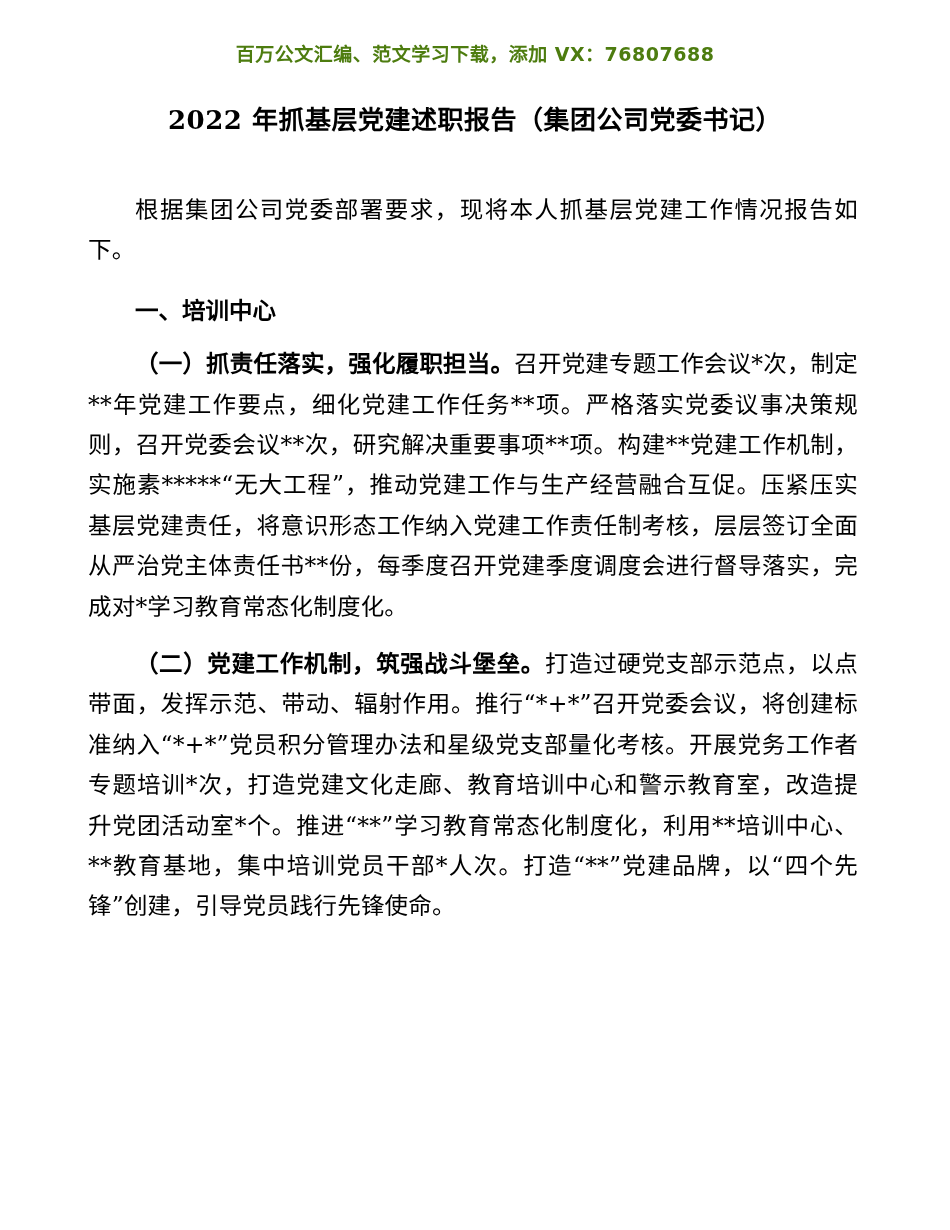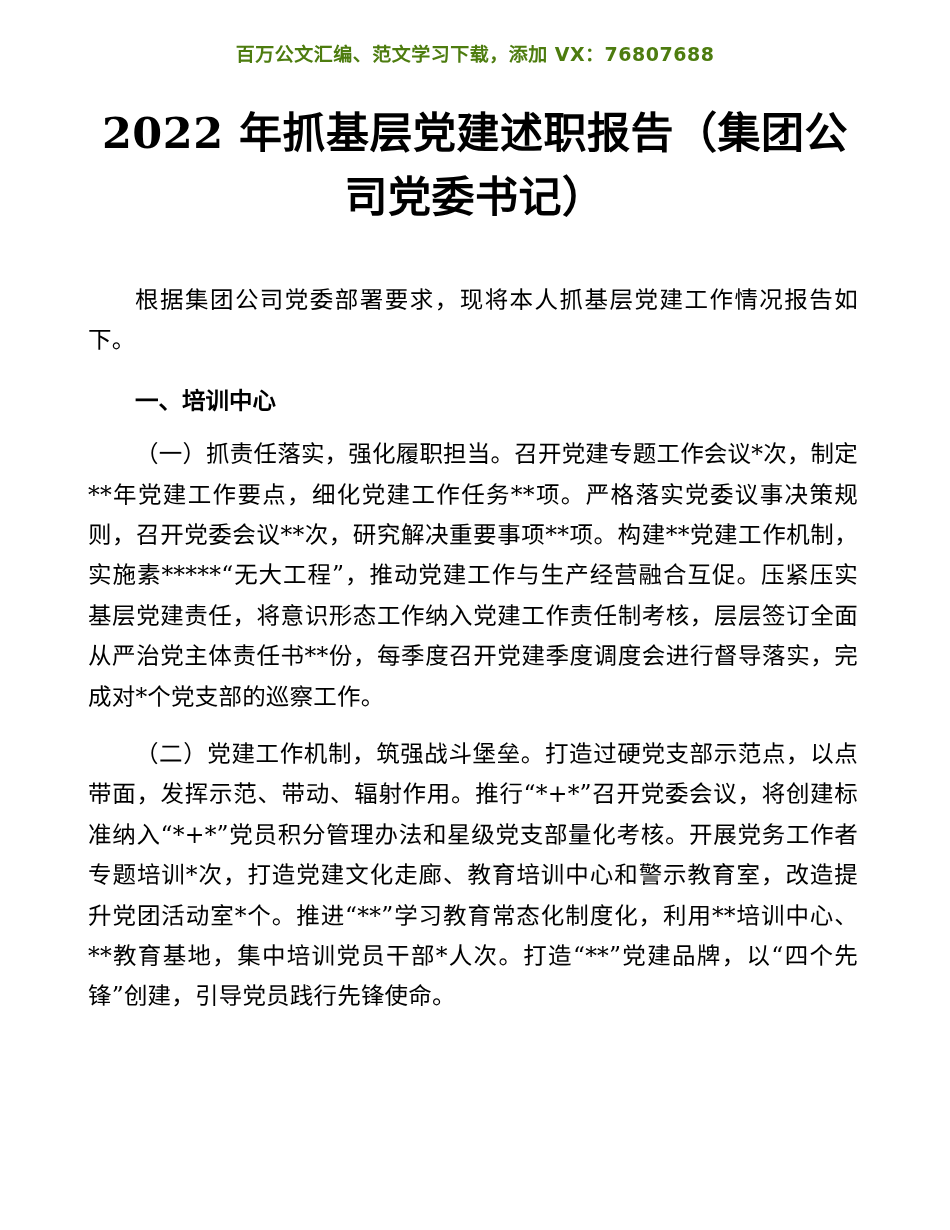--- a/index.html
+++ b/index.html
@@ -31,21 +31,21 @@
     font-size: 19px;
     letter-spacing: 0.5px;
     line-height: 1.3;
     white-space: nowrap;
   }
   .doc-title {
     margin-top: 34px;
     text-align: center;
     font-family: "DejaVu Serif", "Liberation Serif", serif;
     font-weight: bold;
-    font-size: 43px;
+    font-size: 26px;
     line-height: 1.5;
     letter-spacing: 0.5px;
     padding: 0 10px;
   }
   .body-block {
     margin-top: 50px;
   }
   p.para {
     margin: 0 4px 17px 0;
     font-size: 23.5px;
@@ -58,40 +58,40 @@
     text-indent: 2em;
   }
   .heading-1 {
     margin: 22px 0 14px 0;
     font-size: 23.5px;
     font-weight: bold;
     text-indent: 2em;
     line-height: 1.6;
   }
   .lead-bold {
-    font-weight: normal;
+    font-weight: bold;
   }
 </style>
 </head>
 <body>
 
 <div class="page">
 
   <div class="promo-banner">百万公文汇编、范文学习下载，添加 VX：76807688</div>
 
   <h1 class="doc-title">2022 年抓基层党建述职报告（集团公司党委书记）</h1>
 
   <div class="body-block">
 
     <p class="para indent">根据集团公司党委部署要求，现将本人抓基层党建工作情况报告如下。</p>
 
     <div class="heading-1">一、培训中心</div>
 
     <p class="para indent">
-      <span class="lead-bold">（一）抓责任落实，强化履职担当。</span><span>召开党建专题工作会议*次，制定**年党建工作要点，细化党建工作任务**项。严格落实党委议事决策规则，召开党委会议**次，研究解决重要事项**项。构建**党建工作机制，实施素*****“无大工程”，推动党建工作与生产经营融合互促。压紧压实基层党建责任，将意识形态工作纳入党建工作责任制考核，层层签订全面从严治党主体责任书**份，每季度召开党建季度调度会进行督导落实，完成对*个党支部的巡察工作。</span>
+      <span class="lead-bold">（一）抓责任落实，强化履职担当。</span><span>召开党建专题工作会议*次，制定**年党建工作要点，细化党建工作任务**项。严格落实党委议事决策规则，召开党委会议**次，研究解决重要事项**项。构建**党建工作机制，实施素*****“无大工程”，推动党建工作与生产经营融合互促。压紧压实基层党建责任，将意识形态工作纳入党建工作责任制考核，层层签订全面从严治党主体责任书**份，每季度召开党建季度调度会进行督导落实，完成对*学习教育常态化制度化。</span>
     </p>
 
     <p class="para indent">
       <span class="lead-bold">（二）党建工作机制，筑强战斗堡垒。</span><span>打造过硬党支部示范点，以点带面，发挥示范、带动、辐射作用。推行“*+*”召开党委会议，将创建标准纳入“*+*”党员积分管理办法和星级党支部量化考核。开展党务工作者专题培训*次，打造党建文化走廊、教育培训中心和警示教育室，改造提升党团活动室*个。推进“**”学习教育常态化制度化，利用**培训中心、**教育基地，集中培训党员干部*人次。打造“**”党建品牌，以“四个先锋”创建，引导党员践行先锋使命。</span>
     </p>
 
   </div>
 </div>
 
 </body></html>

